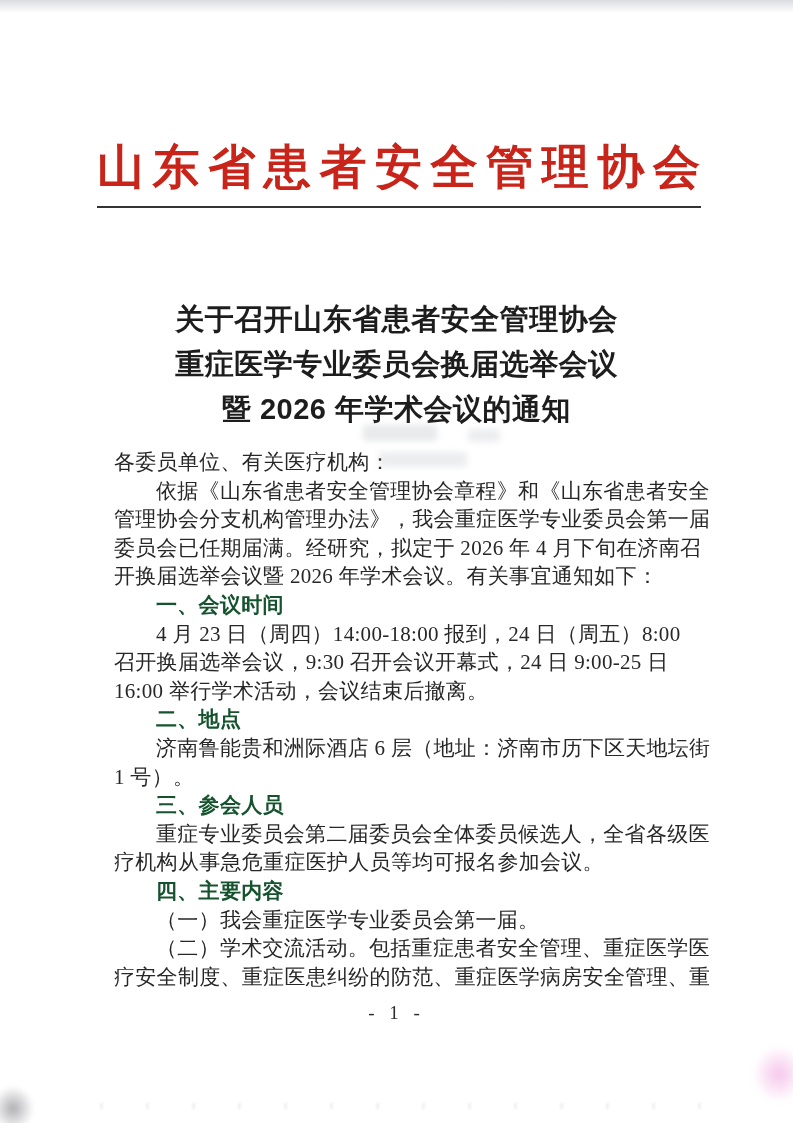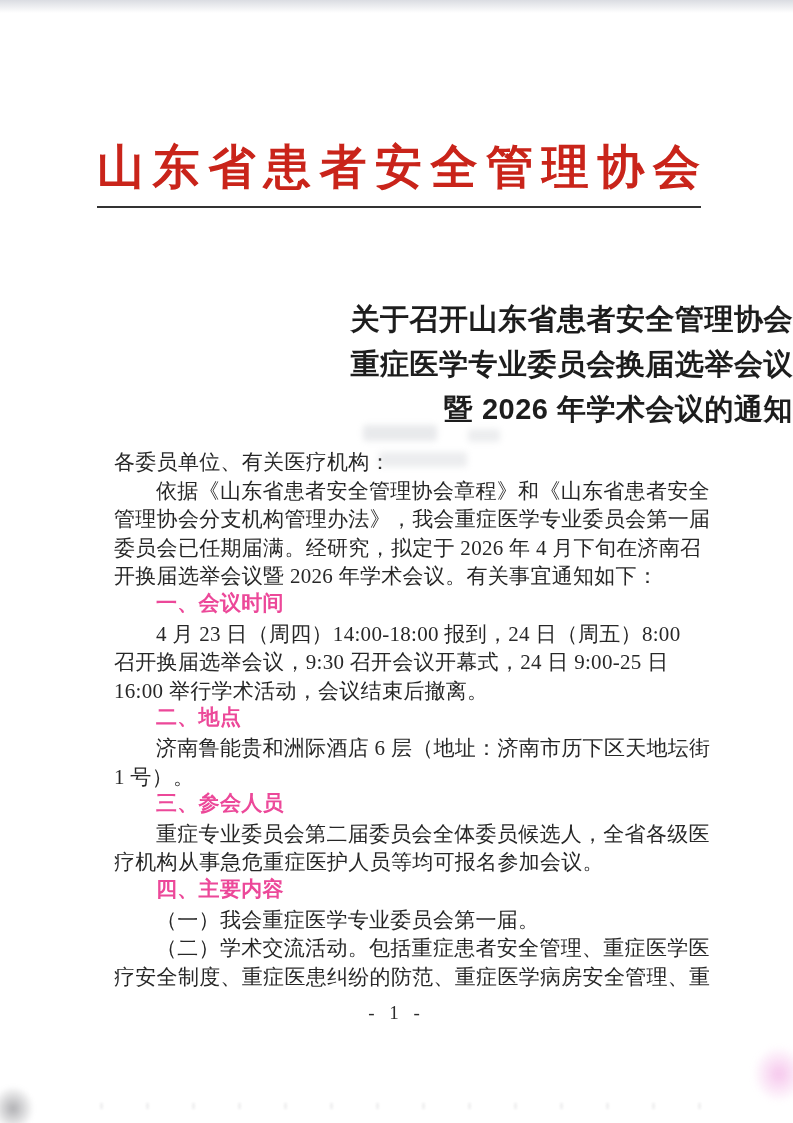--- a/index.html
+++ b/index.html
@@ -49,21 +49,21 @@
     letter-spacing: 1.5px;
     color: #2e2e2e;
     font-weight: 600;
   }
   
   .title-block {
     position: absolute;
     left: 0;
     right: 0;
     top: 297px;
-    text-align: right;
+    text-align: center;
     font-family: "Liberation Sans", "DejaVu Sans", sans-serif;
     font-weight: 700;
     font-size: 29px;
     line-height: 45px;
     letter-spacing: 0.5px;
     color: #1d1d1d;
   }
   
   .body-block {
     position: absolute;
@@ -72,23 +72,23 @@
     top: 448px;
     font-size: 21px;
     line-height: 28.6px;
     letter-spacing: 0.3px;
     color: #272727;
     margin-left: 19px;
   }
   .body-line { white-space: nowrap; }
   .body-line.indent { text-indent: 42px; }
   .body-line.bold {
-    font-family: Liberation Mono, monospace;
+    font-family: Liberation Sans, sans-serif;
     font-weight: 700;
-    color: #ec4899;
+    color: #14532d;
   }
   
   .page-number {
     position: absolute;
     left: 0;
     right: 0;
     top: 1002px;
     text-align: center;
     font-size: 19px;
     letter-spacing: 5px;

